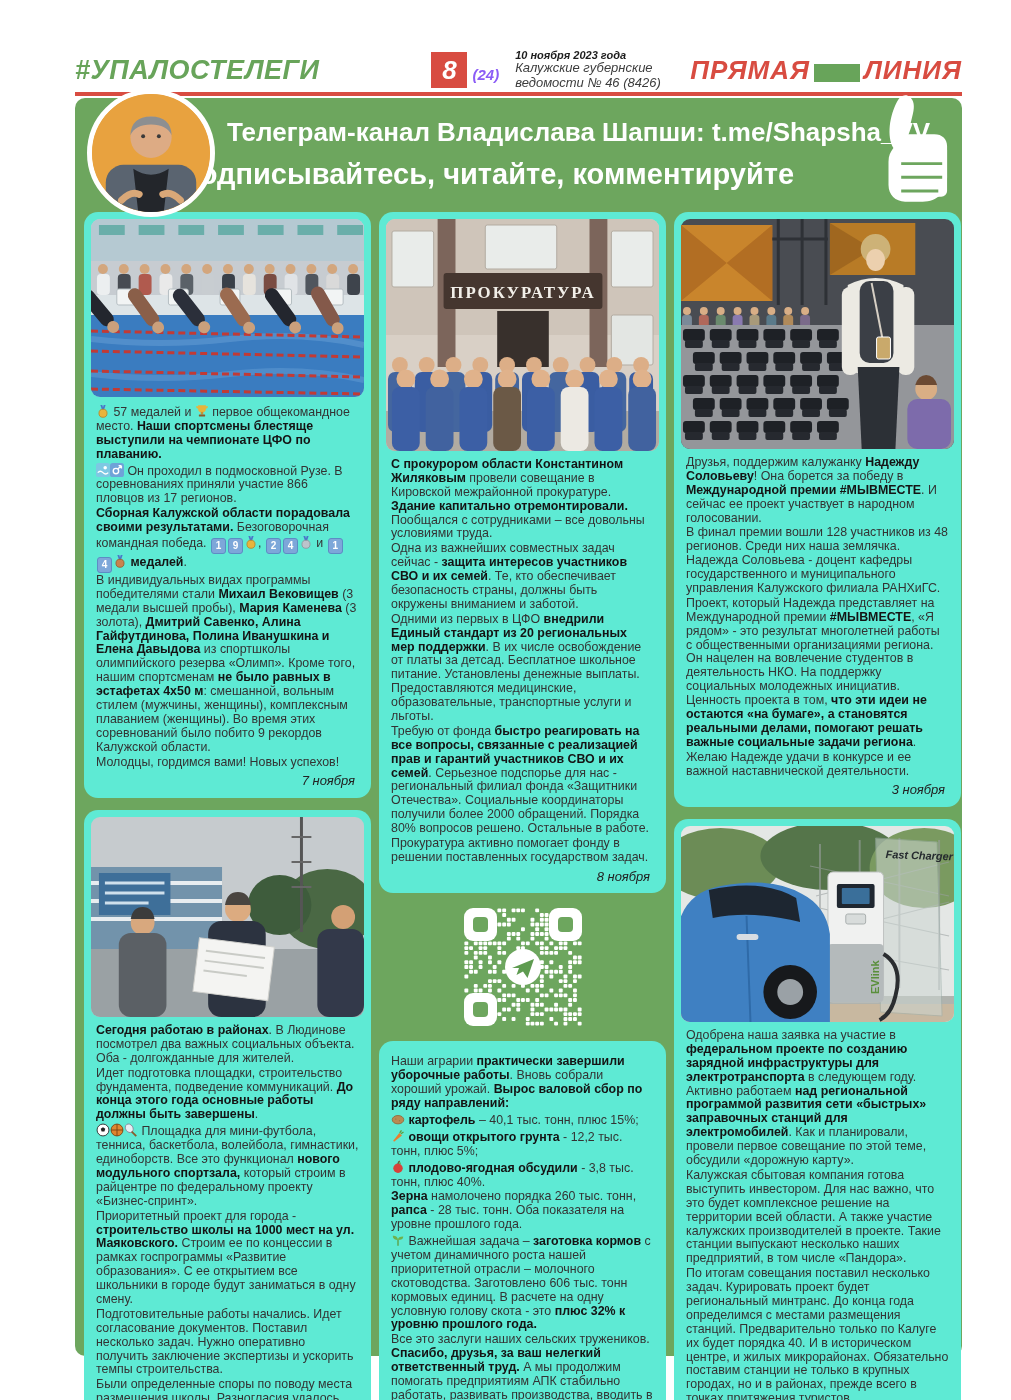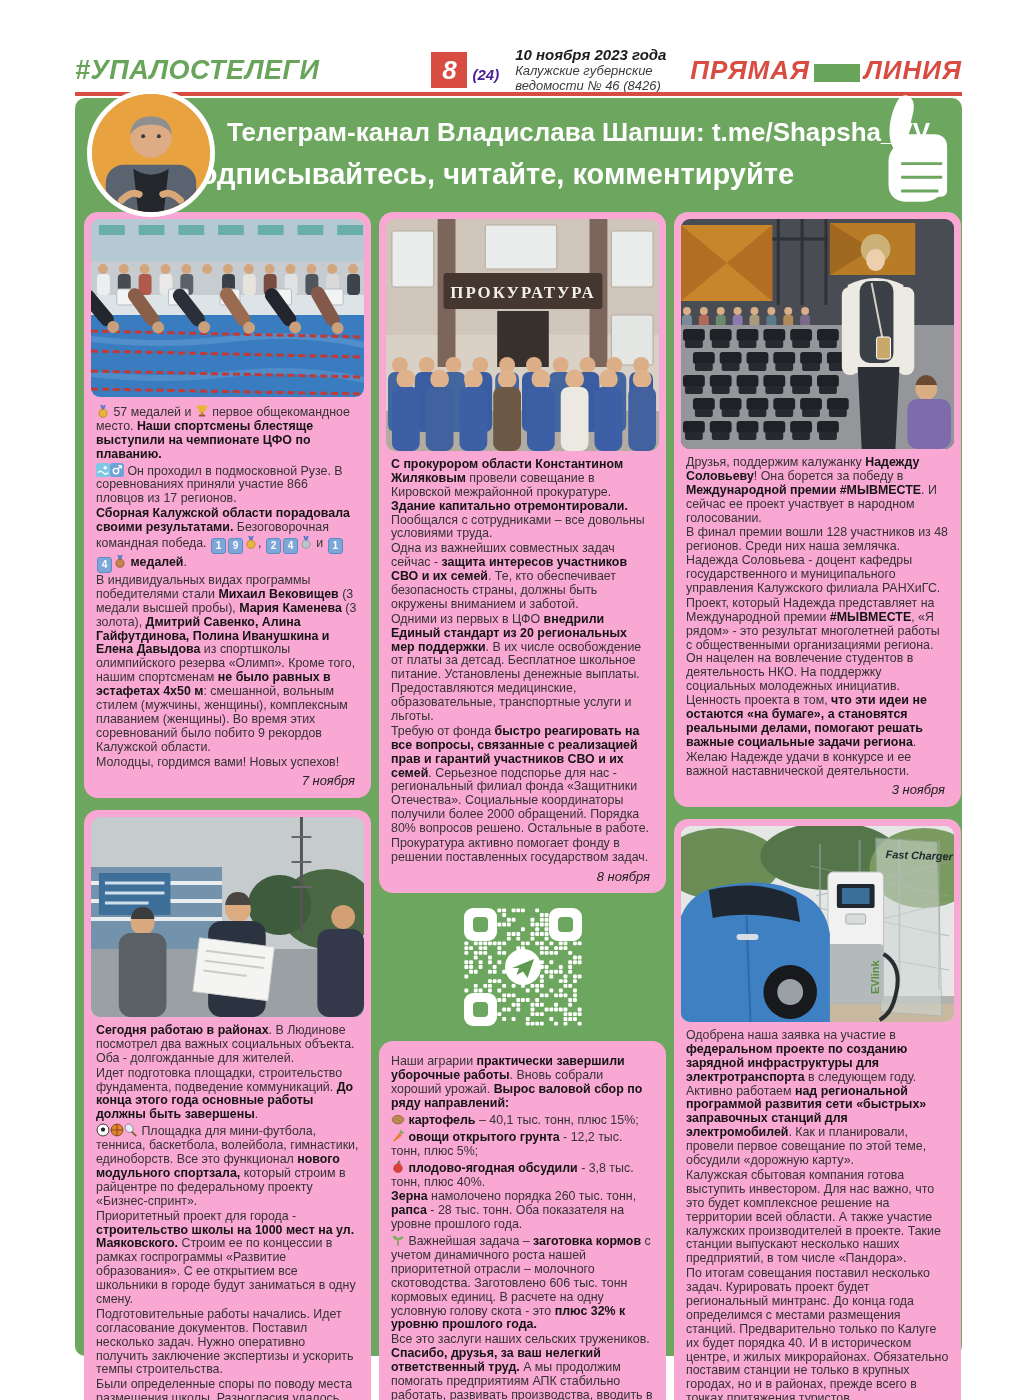--- a/index.html
+++ b/index.html
@@ -4,23 +4,23 @@
 <style>
   html,body{margin:0;padding:0;width:1011px;height:1400px;overflow:hidden;background:#fff;
     font-family:"Liberation Sans",sans-serif;}
   .page{position:absolute;inset:0;width:1011px;height:1400px;}
 
   
   .hdr{position:absolute;left:75px;top:48px;width:887px;height:44px;display:flex;align-items:center;}
   .hashtag{color:#68a45a;font-weight:bold;font-style:italic;font-size:27px;letter-spacing:.5px;}
   .pgbox{margin-left:112px;width:36px;height:36px;background:#d84c41;color:#fff;font-weight:bold;
     font-style:italic;font-size:26px;display:flex;align-items:center;justify-content:center;flex:0 0 auto;}
-  .pgtotal{color:#4c1d95;font-weight:bold;font-style:italic;font-size:15px;margin:8px 10px 0 5px;}
+  .pgtotal{color:#8b5cf6;font-weight:bold;font-style:italic;font-size:15px;margin:8px 10px 0 5px;}
   .dateblock{margin-left:6px;line-height:1.15;}
-  .d1{font-weight:bold;font-style:italic;font-size:15px;color:#1c1c1c;}
+  .d1{font-weight:bold;font-style:italic;font-size:11px;color:#1c1c1c;}
   .d2{font-style:italic;font-size:13px;color:#3c3c3c;}
   .masthead{margin-left:auto;display:flex;align-items:center;color:#d84c41;font-weight:bold;
     font-style:italic;font-size:26px;letter-spacing:1px;white-space:nowrap;}
   .mh-block{display:inline-block;width:46px;height:18px;background:#68a45a;margin:6px 4px 0 4px;}
   .redline{position:absolute;left:75px;top:92px;width:887px;height:4px;background:#d84c41;}
 
   
   .green{position:absolute;left:75px;top:98px;width:887px;height:1258px;background:#6da65e;
     border-radius:10px;overflow:visible;}
   .banner{position:relative;height:112px;}
@@ -28,21 +28,21 @@
     border:5px solid #fff;overflow:hidden;background:#e8a23f;z-index:3;}
   .avatar svg{display:block;width:100%;height:100%;}
   .bline1{padding:20px 0 0 152px;color:#fff;font-weight:bold;font-size:26px;line-height:1.1;}
   .bline2{padding:12px 64px 0 0;color:#fff;font-weight:bold;font-size:29px;text-align:center;line-height:1.1;}
   .thumb{position:absolute;right:12px;top:-16px;width:82px;height:132px;z-index:2;}
   .thumb svg{display:block;width:100%;height:100%;}
 
   
   .cols{display:flex;gap:8px;padding:2px 9px 0 9px;}
   .col{flex:0 0 287px;width:287px;display:flex;flex-direction:column;gap:12px;}
-  .card{background:#f9a8d4;border-radius:14px;padding:7px 7px 9px 7px;}
+  .card{background:#5eead4;border-radius:14px;padding:7px 7px 9px 7px;}
   .photo{border-radius:9px;overflow:hidden;}
   .photo svg{display:block;width:100%;height:100%;}
   .pbody{padding:7px 5px 0 5px;font-size:12.4px;line-height:1.12;color:#333;}
   .par{margin:0 0 1px 0;}
   .bb{font-weight:bold;color:#141414;}
   .pdate{text-align:right;font-style:italic;font-size:13px;color:#222;margin-top:5px;padding-right:4px;}
   .ei{display:inline-block;width:14px;height:14px;vertical-align:-2px;}
   .ei svg{display:block;width:100%;height:100%;}
   .kc{display:inline-block;min-width:13px;height:14px;background:#7da7d9;border:1px solid #5d8cc4;
     border-radius:3px;color:#fff;font-weight:bold;font-size:10px;line-height:13px;text-align:center;

